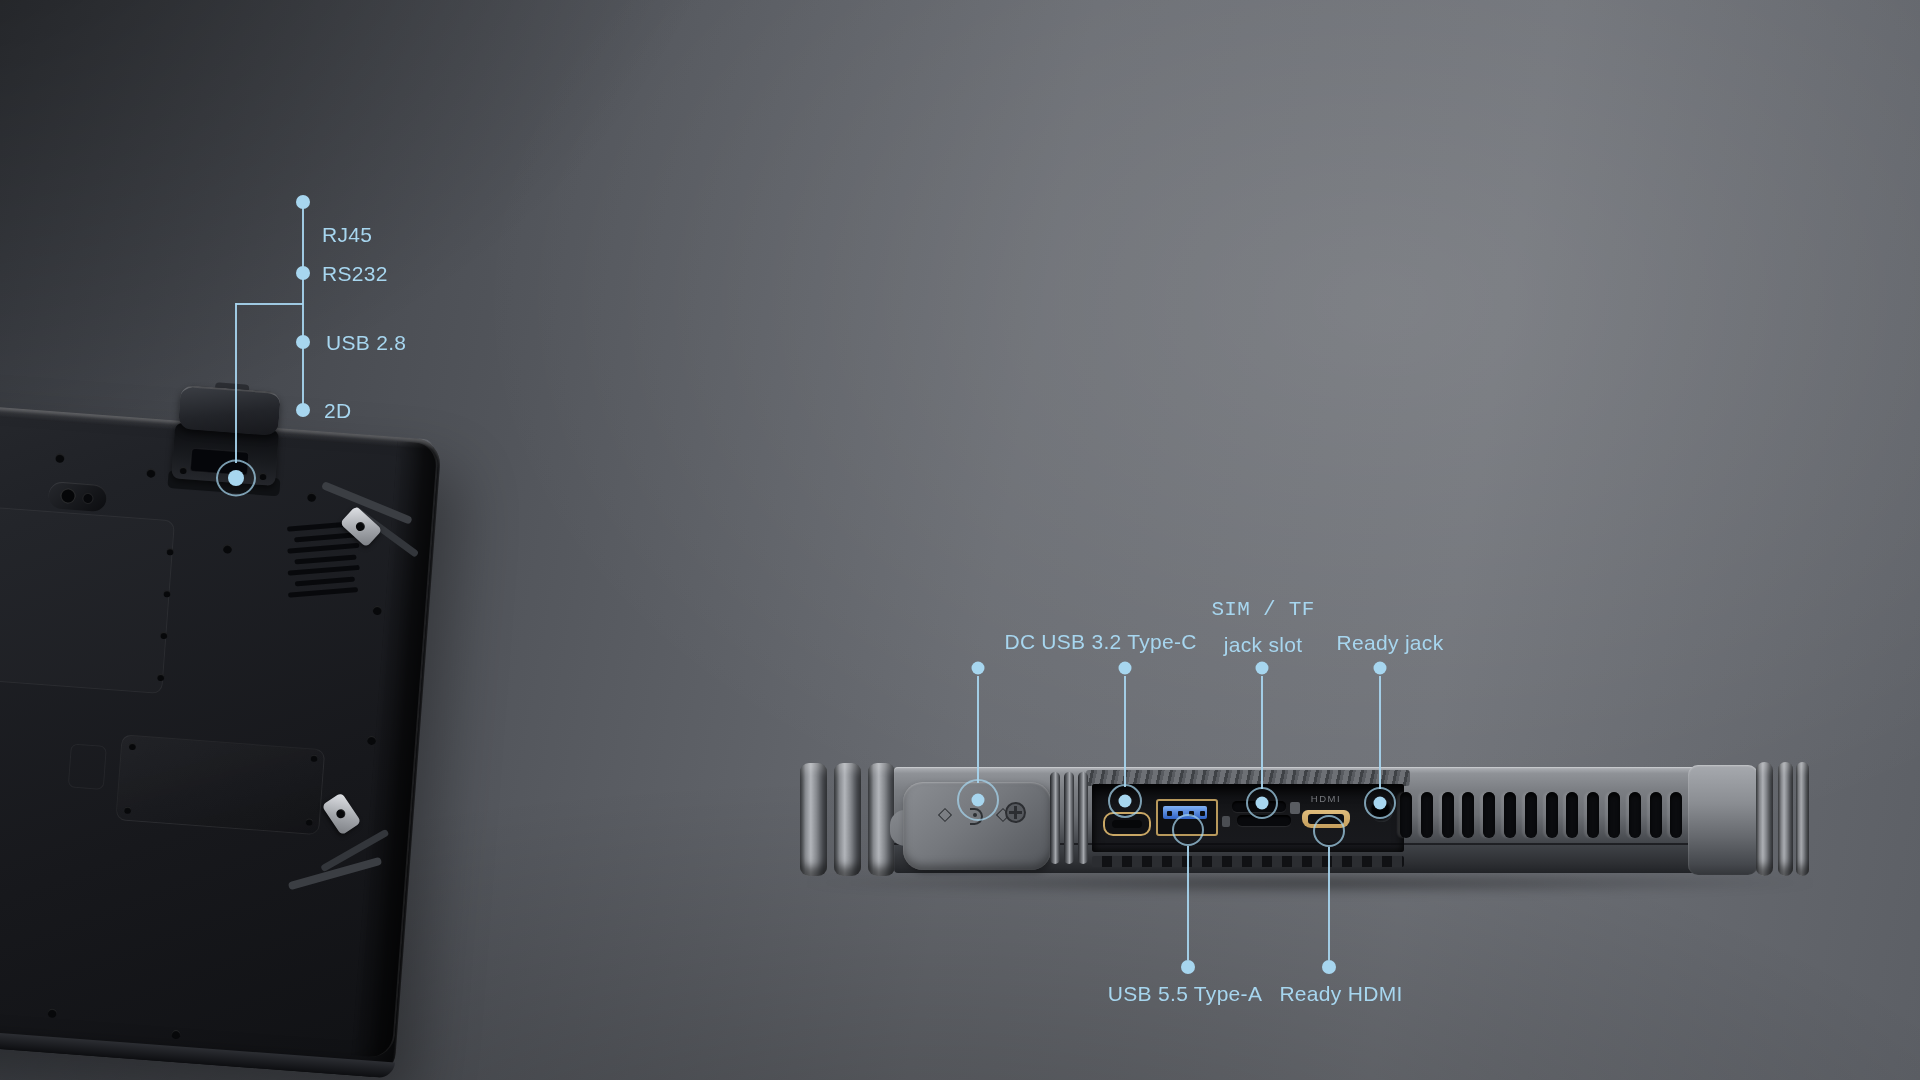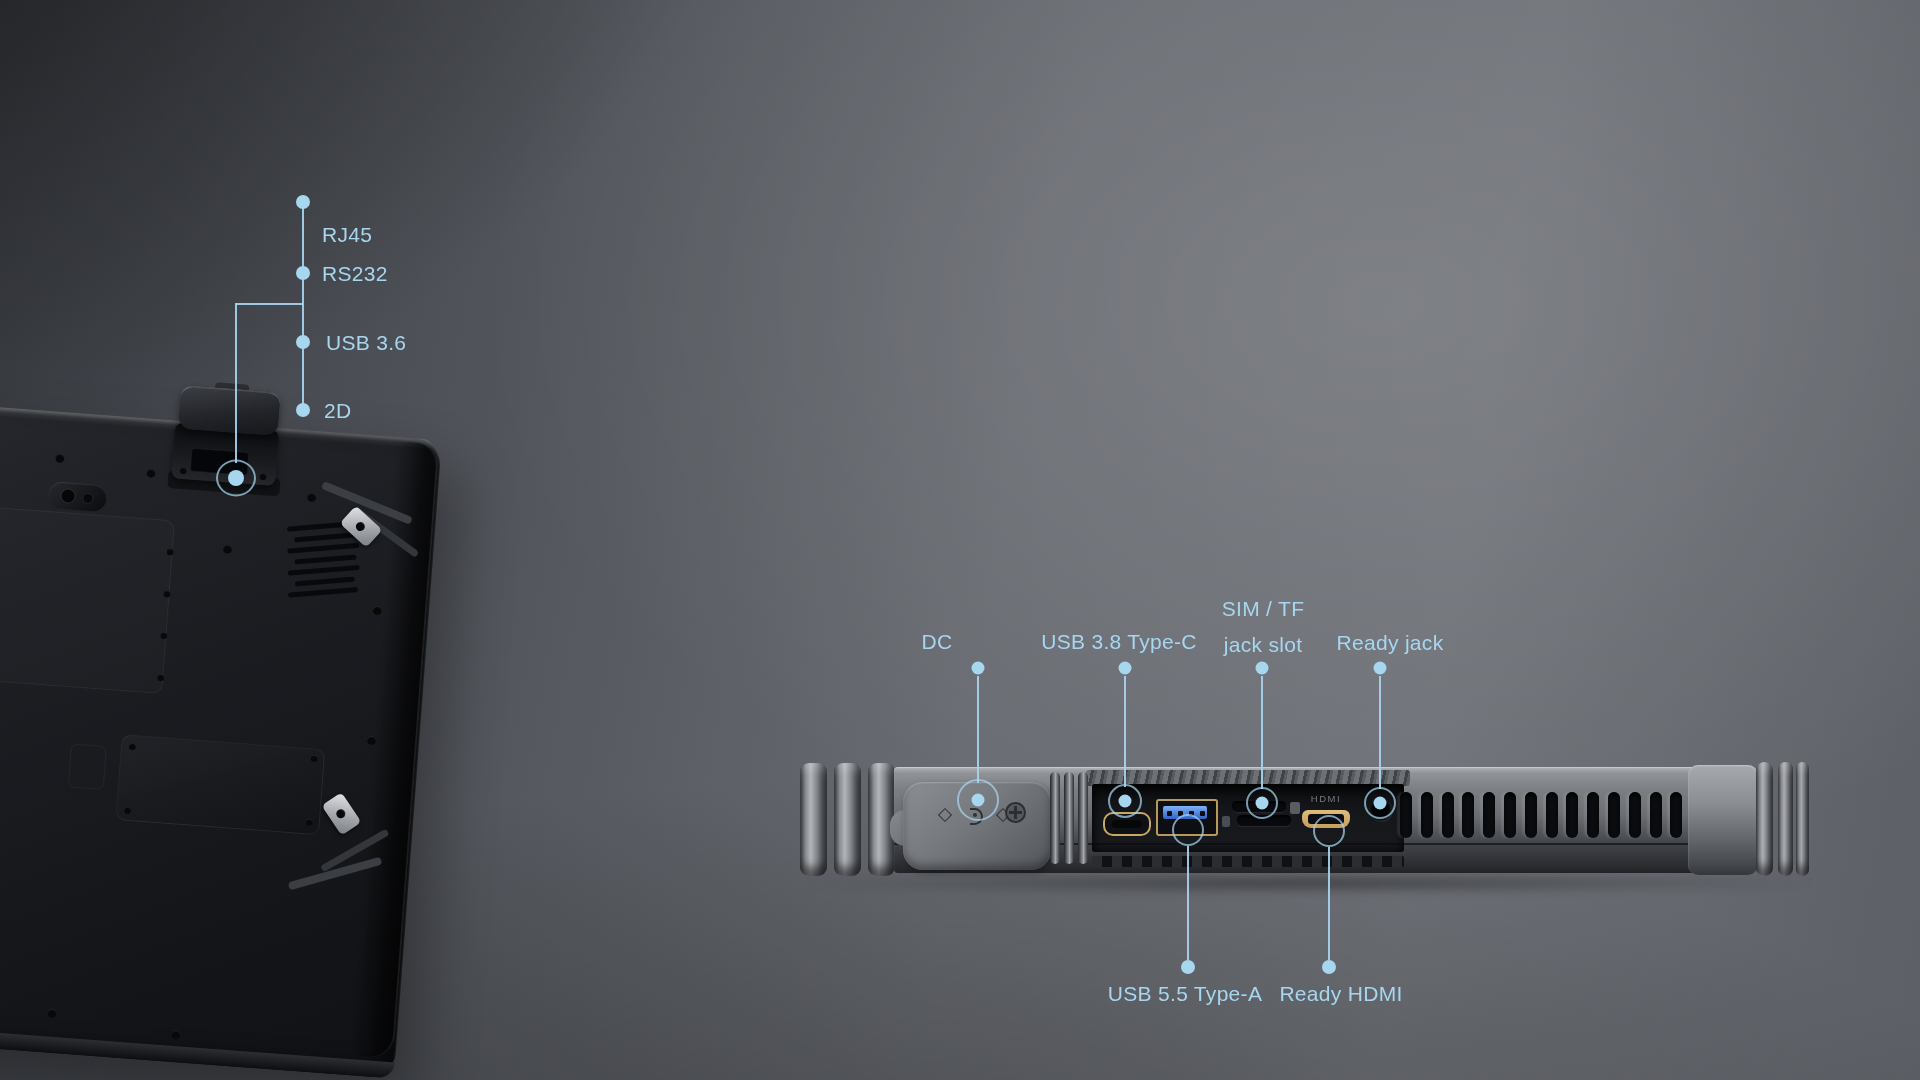--- a/index.html
+++ b/index.html
@@ -273,36 +273,36 @@
   <div class="co-h" style="left:236px;top:303px;width:67px;"></div>
   <div class="co-v" style="left:235px;top:303px;height:160px;"></div>
   <span class="co-dot" style="left:303px;top:202px;"></span>
   <span class="co-dot" style="left:303px;top:273px;"></span>
   <span class="co-dot" style="left:303px;top:342px;"></span>
   <span class="co-dot" style="left:303px;top:410px;"></span>
   <span class="co-ring" style="left:236px;top:478px;width:36px;height:33px;"></span>
   <span class="co-dot lg" style="left:236px;top:478px;"></span>
   <div class="co-lbl left-align" style="left:322px;top:203px;margin-top:32px;">RJ45</div>
   <div class="co-lbl left-align" style="left:322px;top:274px;">RS232</div>
-  <div class="co-lbl left-align" style="left:326px;top:343px;">USB 3.6</div>
+  <div class="co-lbl left-align" style="left:326px;top:343px;">USB 2.8</div>
   <div class="co-lbl left-align" style="left:324px;top:411px;">2D</div>
 
-  <div class="co-lbl" style="left:937px;top:642px;">DC</div>
+  <div class="co-lbl" style="left:1020px;top:642px;">DC</div>
   <span class="co-dot sm" style="left:978px;top:668px;"></span>
   <div class="co-v" style="left:977px;top:676px;height:107px;"></div>
   <span class="co-ring" style="left:978px;top:800px;width:38px;height:38px;"></span>
   <span class="co-dot sm" style="left:978px;top:800px;"></span>
 
-  <div class="co-lbl" style="left:1119px;top:642px;">USB 3.8 Type-C</div>
+  <div class="co-lbl" style="left:1119px;top:642px;">USB 3.2 Type-C</div>
   <span class="co-dot sm" style="left:1125px;top:668px;"></span>
   <div class="co-v" style="left:1124px;top:676px;height:111px;"></div>
   <span class="co-ring" style="left:1125px;top:801px;width:30px;height:30px;"></span>
   <span class="co-dot sm" style="left:1125px;top:801px;"></span>
 
-  <div class="co-lbl" style="left:1263px;top:609px;">SIM / TF</div>
+  <div class="co-lbl" style="left:1263px;top:609px;font-family:Liberation Mono, monospace;">SIM / TF</div>
   <div class="co-lbl" style="left:1263px;top:645px;">jack slot</div>
   <span class="co-dot sm" style="left:1262px;top:668px;"></span>
   <div class="co-v" style="left:1261px;top:676px;height:113px;"></div>
   <span class="co-ring" style="left:1262px;top:803px;width:28px;height:28px;"></span>
   <span class="co-dot sm" style="left:1262px;top:803px;"></span>
 
   <div class="co-lbl" style="left:1390px;top:643px;">Ready jack</div>
   <span class="co-dot sm" style="left:1380px;top:668px;"></span>
   <div class="co-v" style="left:1379px;top:676px;height:113px;"></div>
   <span class="co-ring" style="left:1380px;top:803px;width:28px;height:28px;"></span>

